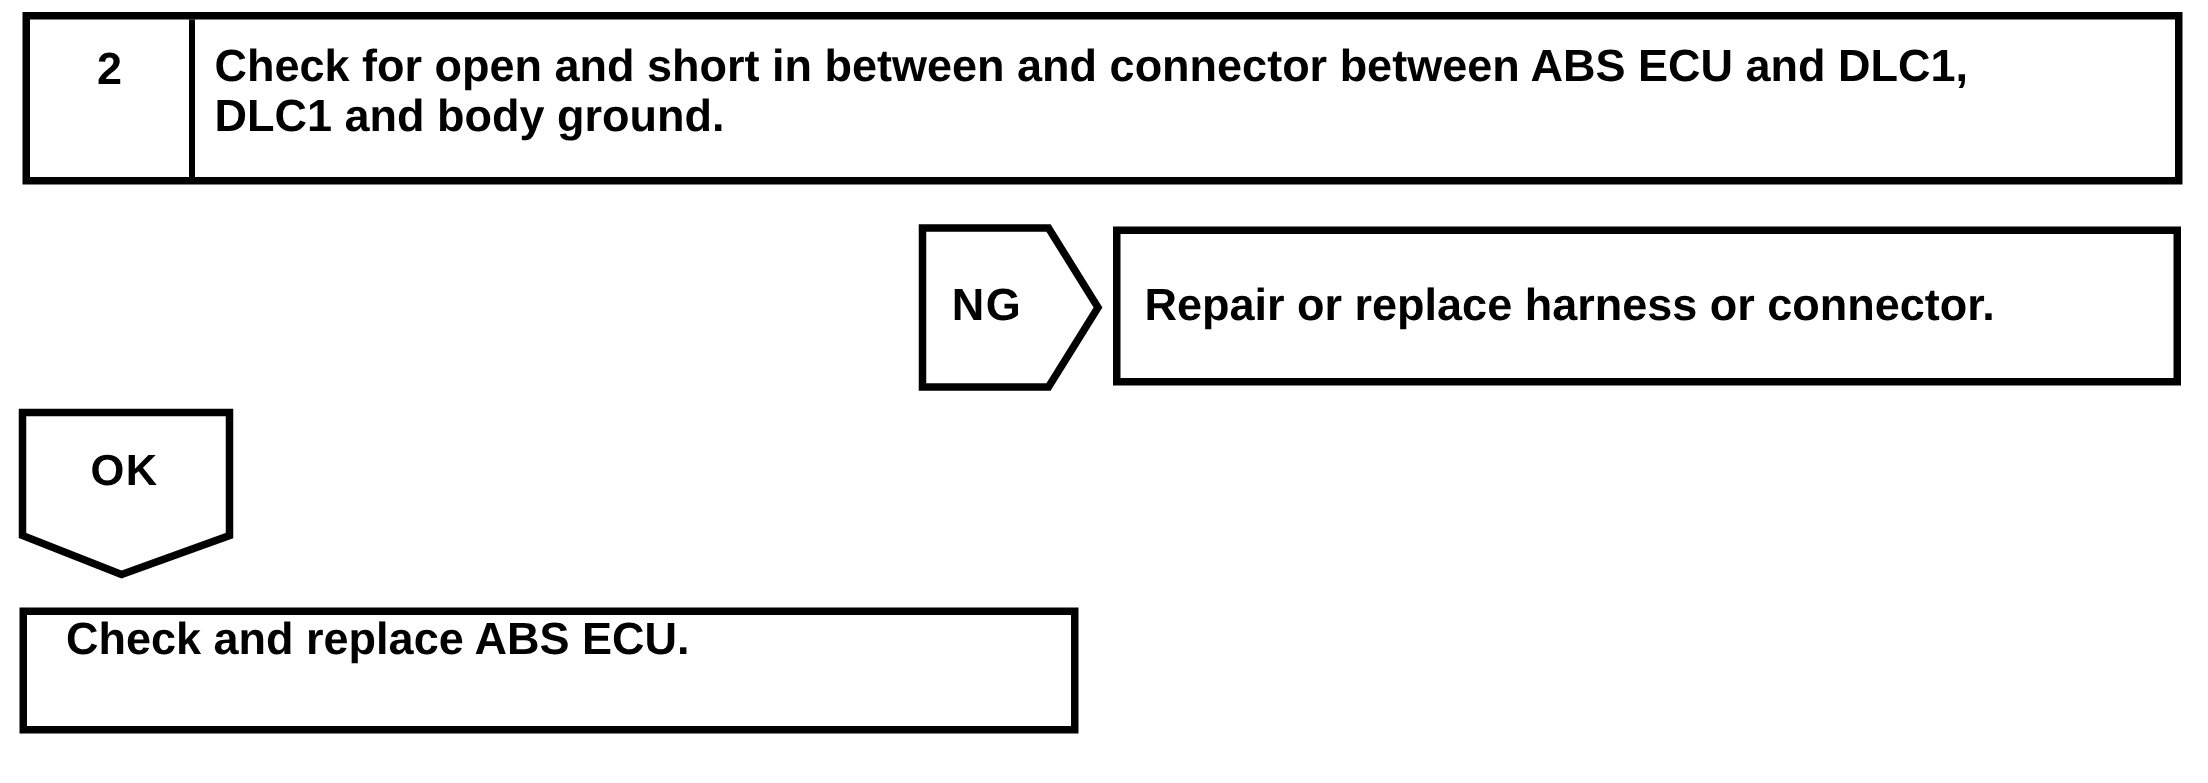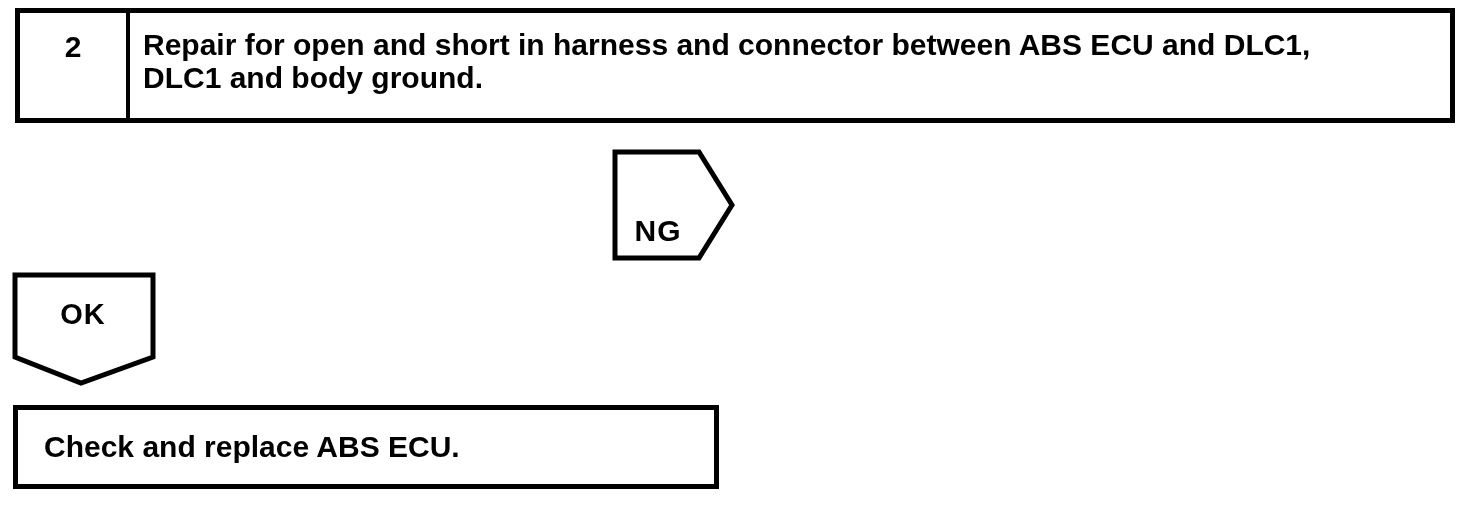--- a/index.html
+++ b/index.html
@@ -56,21 +56,20 @@
     position: absolute;
     left: 612px;
     top: 149px;
     width: 92px;
     height: 110px;
     display: flex;
     align-items: center;
     justify-content: center;
     font-size: 30px;
     letter-spacing: 1px;
-    margin-top: 27px;
   }
   .ng-action-box {
     position: absolute;
     left: 742px;
     top: 151px;
     width: 712px;
     height: 106px;
     border: 5px solid #000;
     box-sizing: border-box;
     display: flex;
@@ -100,48 +99,51 @@
   }
   .ok-action-box {
     position: absolute;
     left: 13px;
     top: 405px;
     width: 706px;
     height: 84px;
     border: 5px solid #000;
     box-sizing: border-box;
     display: flex;
-    align-items: center;
+    align-items: flex-start;
     padding-left: 26px;
     font-size: 30px;
     background: #ffffff;
   }
 
   .shape-poly {
     fill: #ffffff;
     stroke: #000000;
     stroke-width: 5;
     stroke-linejoin: miter;
   }
 </style>
 </head>
 <body>
 
 <div class="canvas">
 
   <div class="step-box">
     <div class="step-num-cell">2</div>
-    <div class="step-text-cell">Repair for open and short in harness and connector between ABS ECU and DLC1, DLC1 and body ground.</div>
+    <div class="step-text-cell">Check for open and short in between and connector between ABS ECU and DLC1, DLC1 and body ground.</div>
   </div>
 
   <svg class="ng-shape" width="124" height="112" viewBox="0 0 124 112">
     <polygon class="shape-poly" points="3,3 87,3 120,56 87,109 3,109"></polygon>
   </svg>
   <div class="ng-label">NG</div>
 
+  <div class="ng-action-box">
+    <span>Repair or replace harness or connector.</span>
+  </div>
 
   <svg class="ok-shape" width="148" height="116" viewBox="0 0 148 116">
     <polygon class="shape-poly" points="4,4 142,4 142,86 70,112 4,86"></polygon>
   </svg>
   <div class="ok-label">OK</div>
 
   <div class="ok-action-box">
     <span>Check and replace ABS ECU.</span>
   </div>
 

